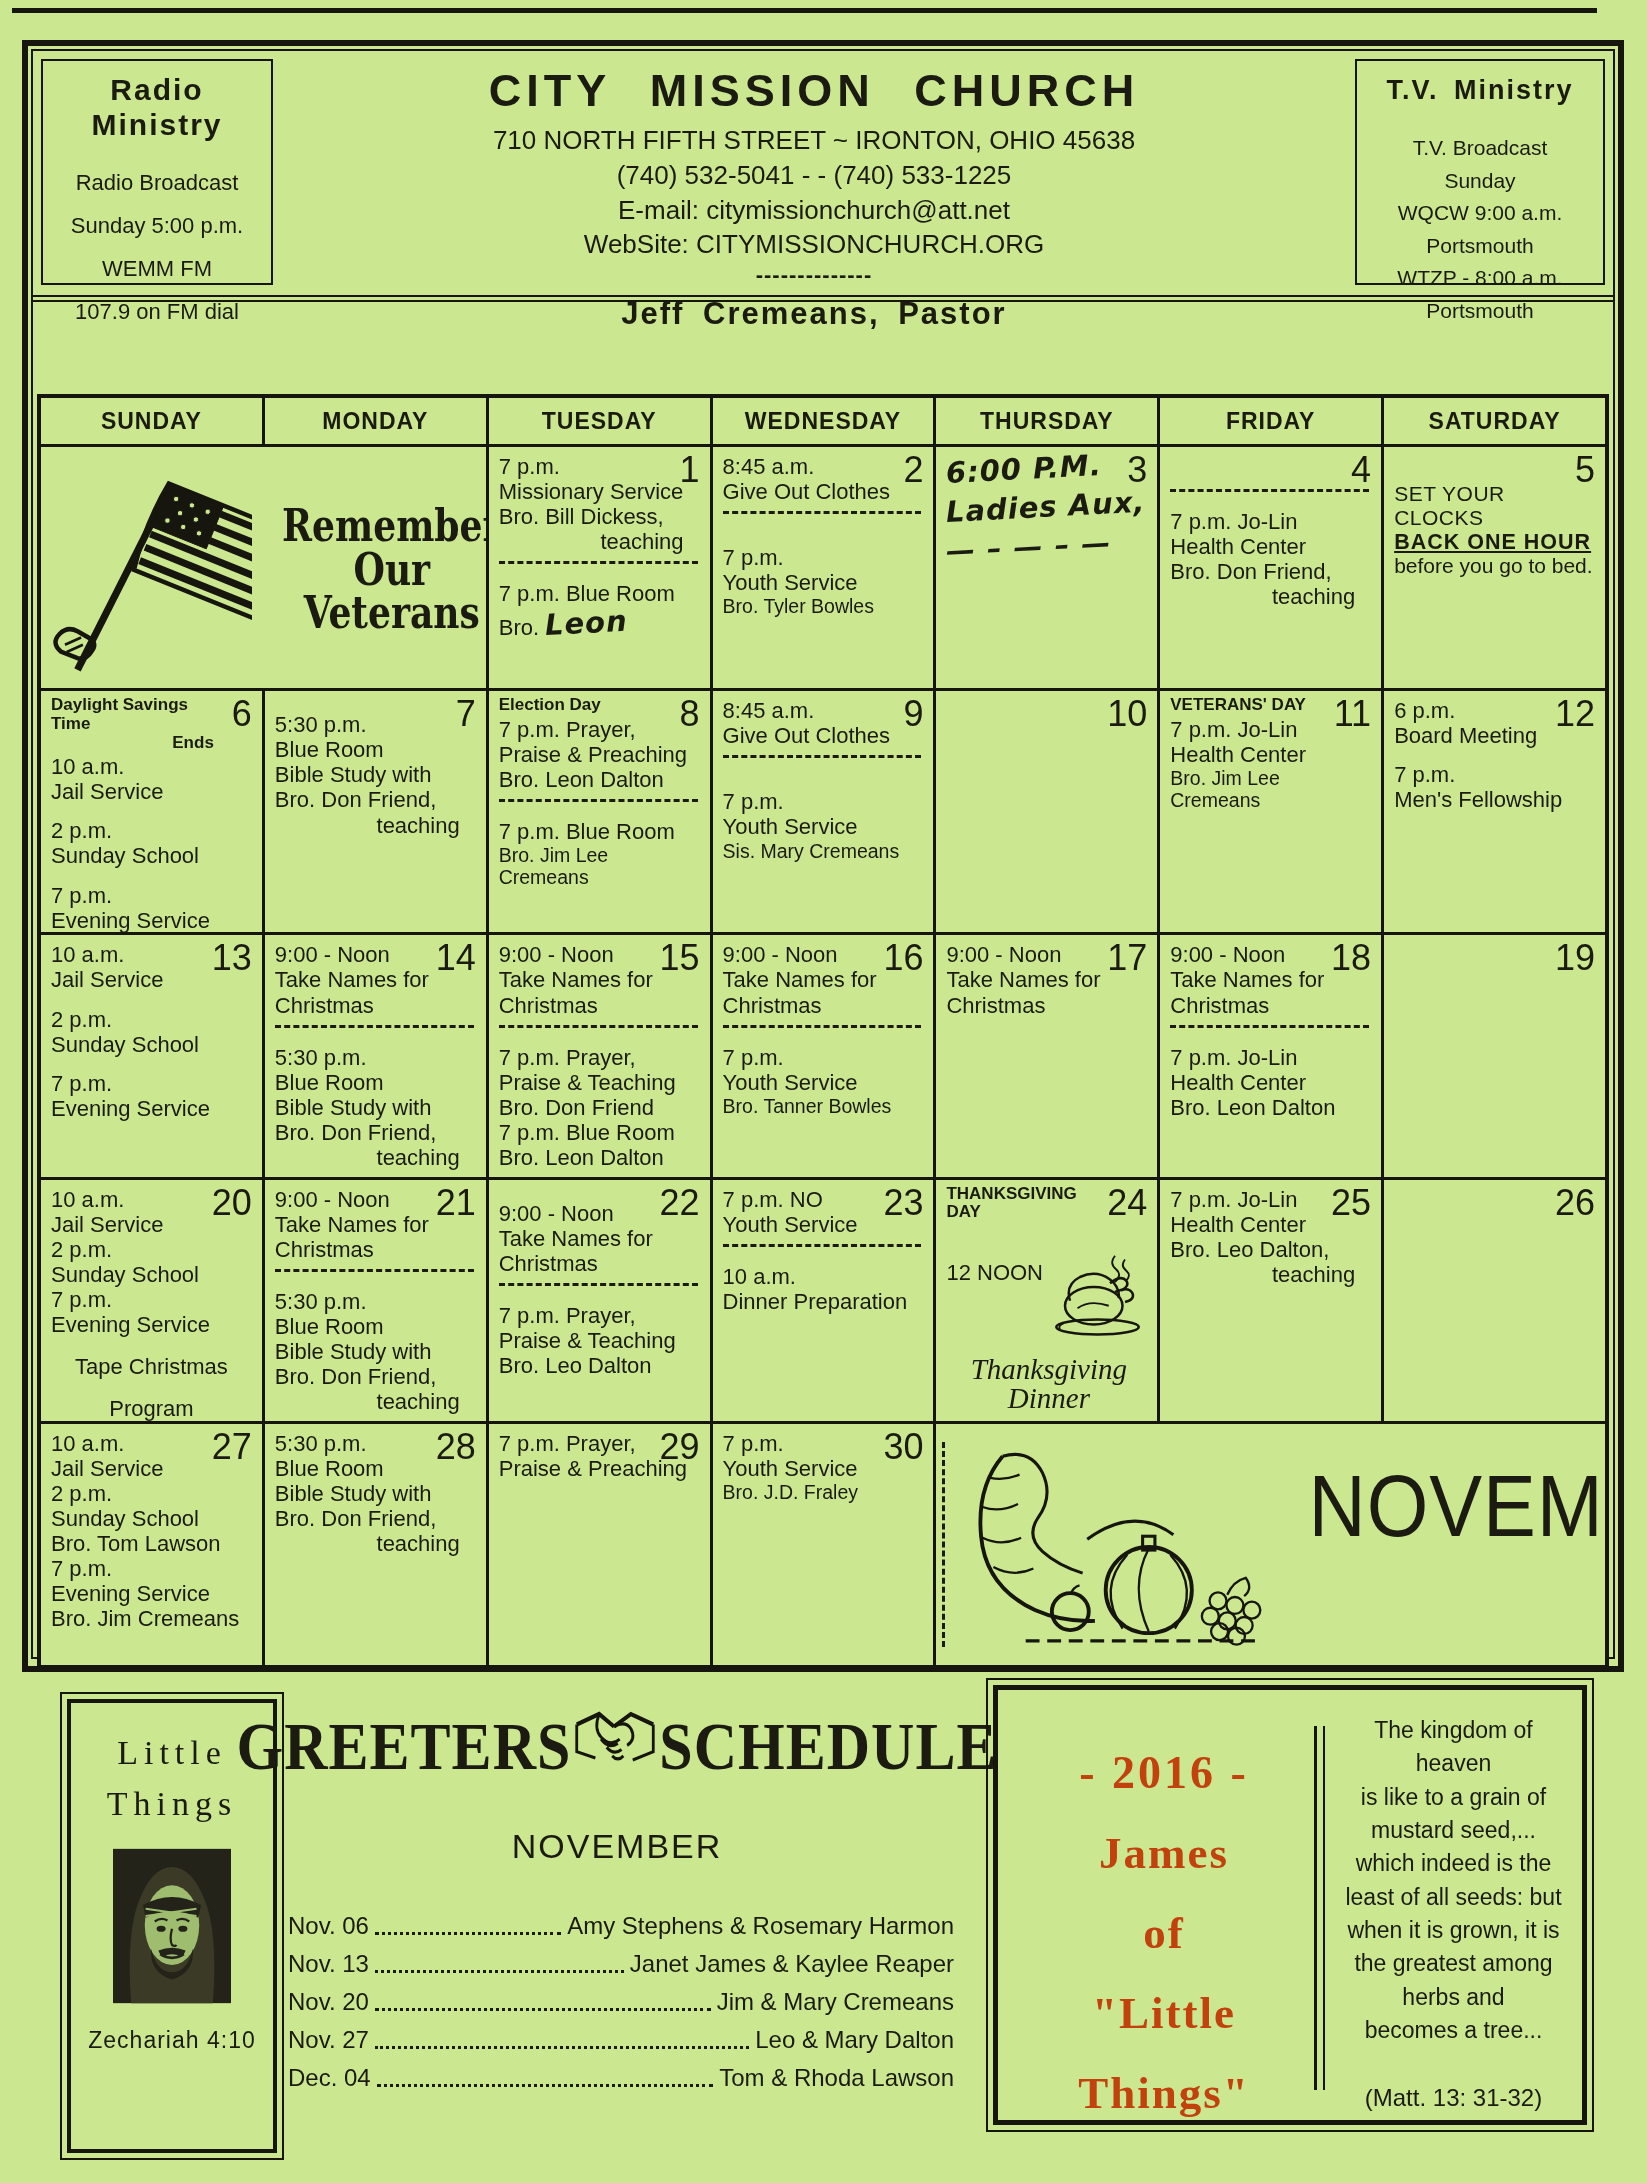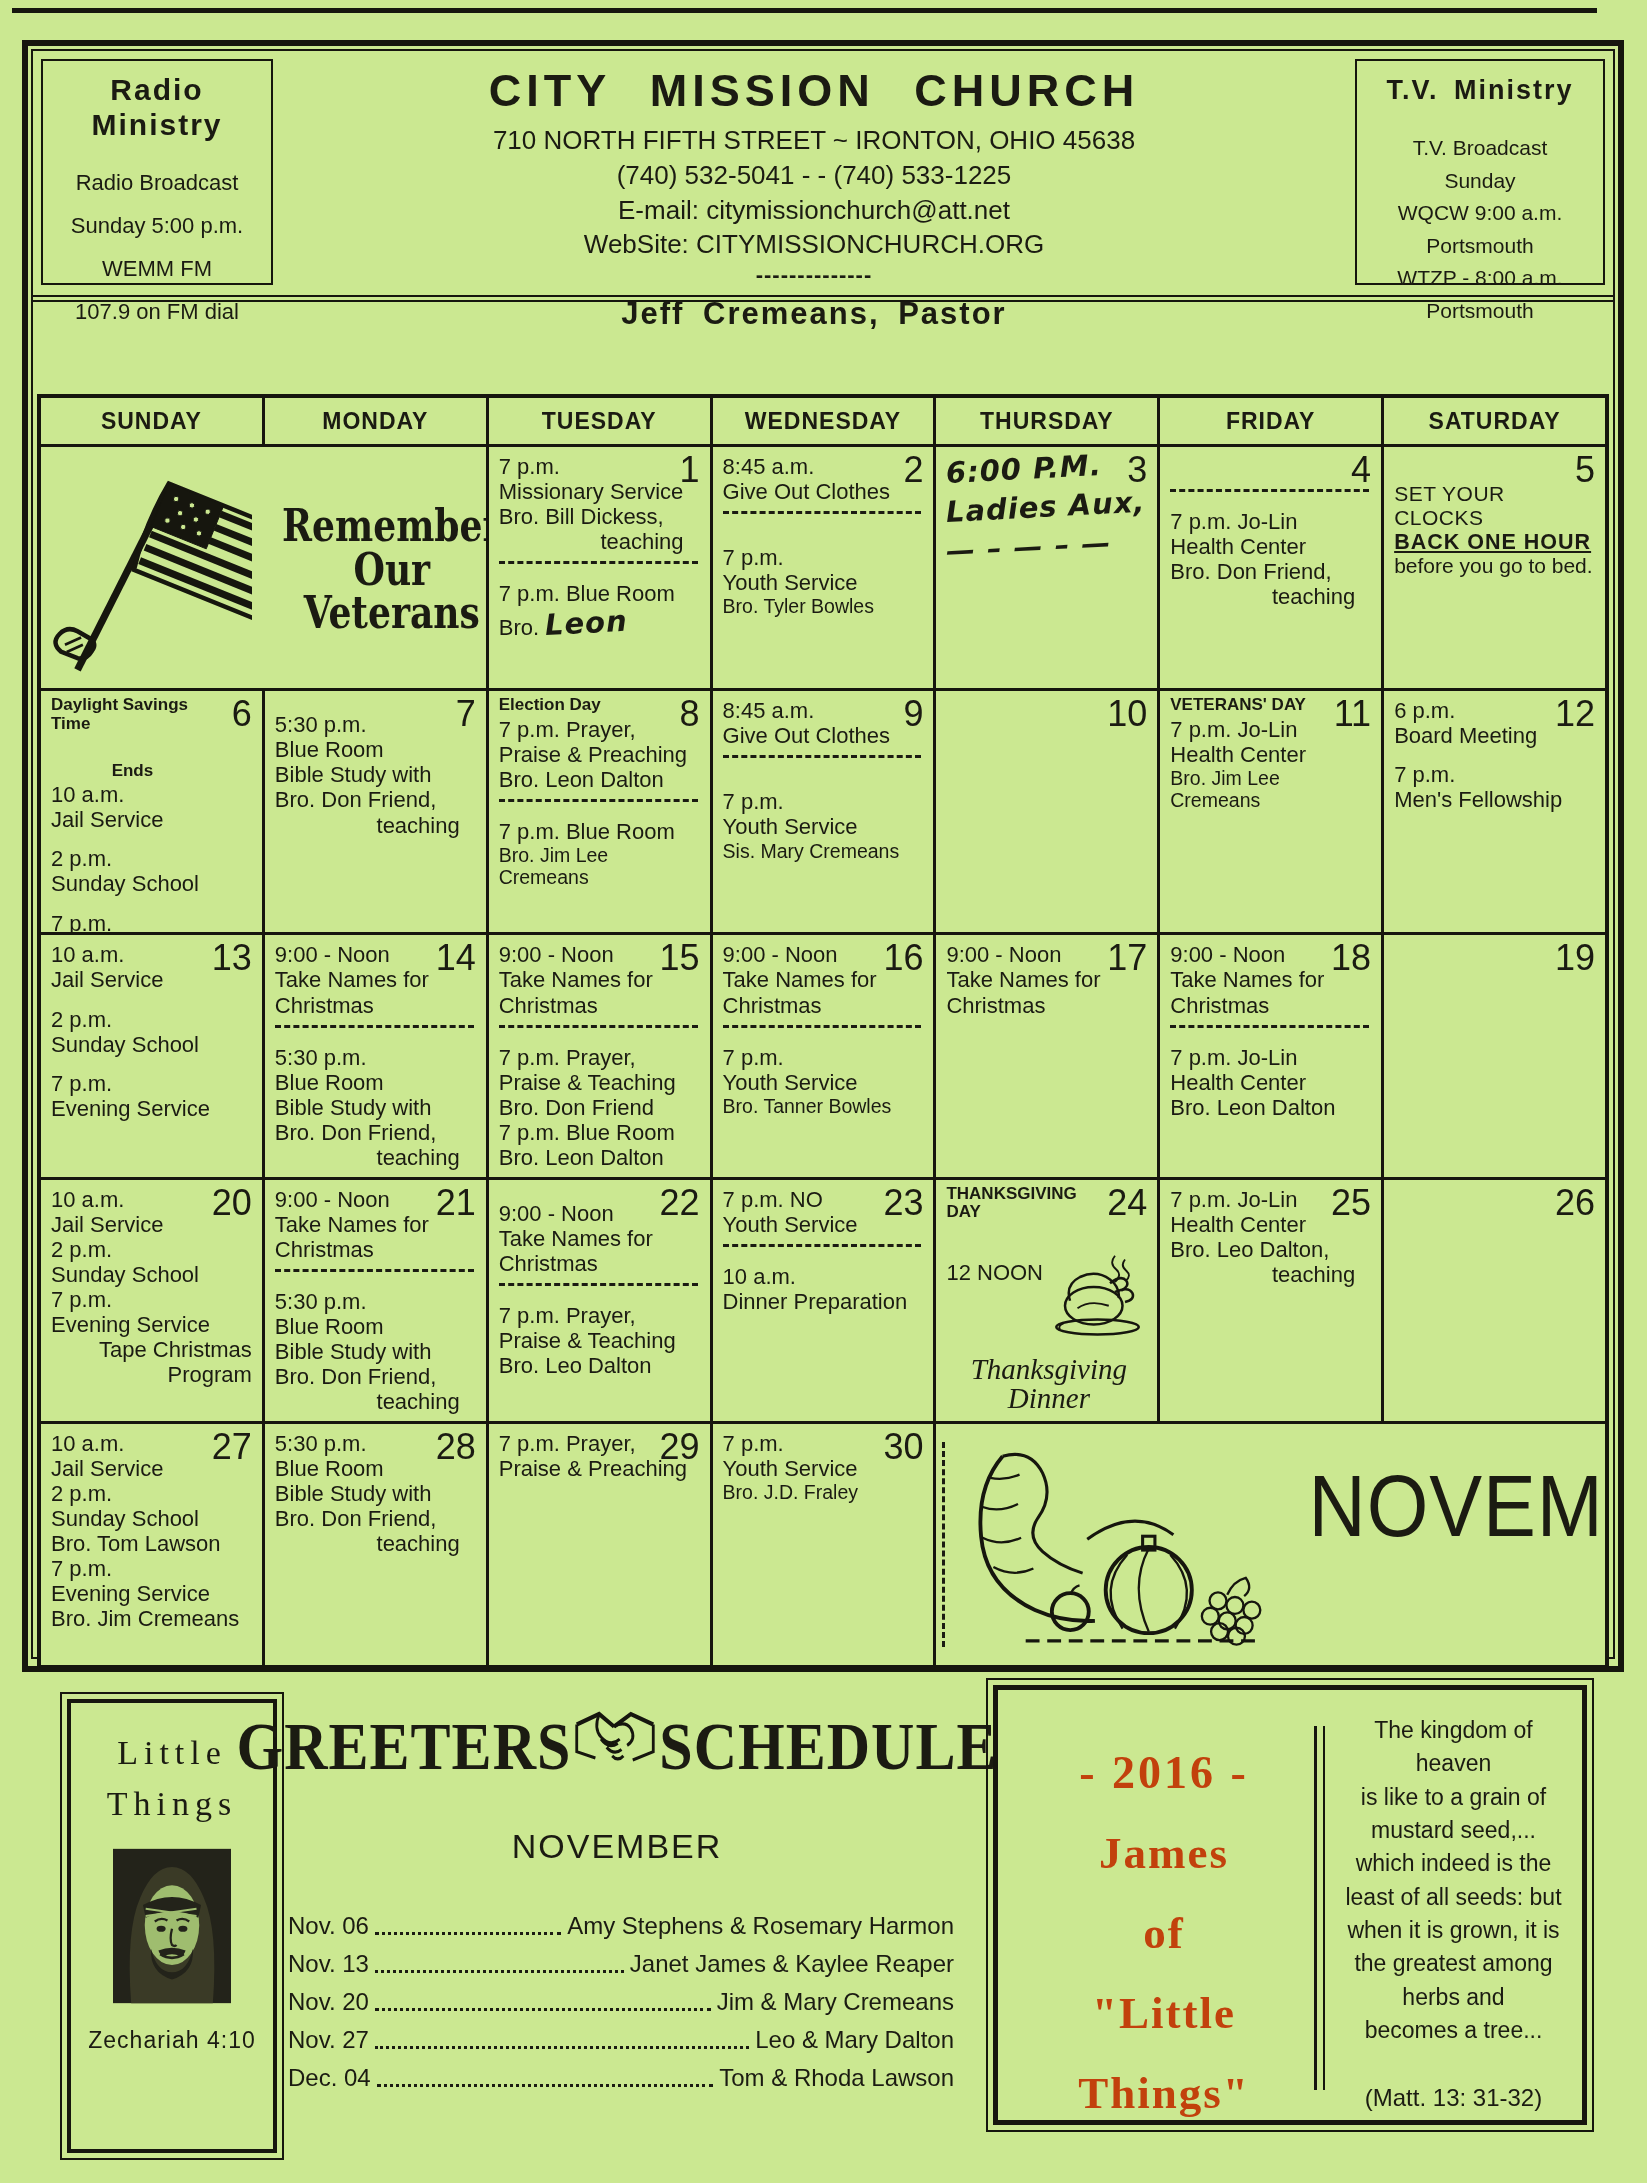--- a/index.html
+++ b/index.html
@@ -26,29 +26,29 @@
   .tv-box{width:250px;padding-top:14px;}
   .tv-title{font-size:27px;font-weight:bold;letter-spacing:2px;word-spacing:6px;}
   .tv-lines{margin-top:26px;font-size:21px;line-height:1.55;}
   
   .grid{margin:92px 4px 0 4px;height:1275px;display:grid;grid-template-columns:repeat(7,1fr);
         grid-template-rows:46px repeat(5,1fr);gap:3px;background:#16160e;border:4px solid #16160e;box-sizing:border-box;}
   .dayhdr{background:#cbe891;font-size:23px;font-weight:bold;letter-spacing:1px;text-align:center;padding-top:10px;}
   .cell{background:#cbe891;position:relative;padding:5px 6px 2px 10px;box-sizing:border-box;overflow:hidden;}
   .daynum{position:absolute;top:2px;right:10px;font-size:36px;}
   .cell-label{font-weight:bold;font-size:17px;line-height:1.1;padding-right:42px;}
-  .label-line2{text-align:center;margin-top:28px;}
+  .label-line2{text-align:right;}
   .cell-body{margin-top:2px;padding-right:4px;}
   .line{font-size:22px;line-height:1.14;min-height:10px;}
   .line.small{font-size:19.5px;}
   .line.caps{font-size:21px;letter-spacing:0.5px;}
   .line.small2{font-size:21px;}
   .line.boldu{font-weight:bold;font-size:21.5px;letter-spacing:1px;text-decoration:underline;}
   .line.right{text-align:right;padding-right:16px;}
-  .line.center{text-align:right;}
+  .line.center{text-align:center;margin-top:17px;}
   .line.sep{border-top:3px dashed #1b1b12;height:0;margin:7px 2px 7px 0;}
   .line.gap{height:14px;}
   .line.hand,span.hand{font-family:"DejaVu Sans",sans-serif;font-style:italic;font-weight:bold;font-size:29px;
         transform:rotate(-3deg);transform-origin:left center;display:inline-block;letter-spacing:1px;line-height:1.35;}
   .line.hand{display:block;}
   
   .cell.veterans{grid-column:span 2;display:flex;align-items:center;justify-content:center;gap:6px;padding-left:36px;}
   .flag-svg{width:220px;height:215px;flex:0 0 auto;}
   .vet-text{font-family:"DejaVu Serif",serif;font-weight:bold;font-size:44px;line-height:0.98;text-align:center;
             transform:scaleX(0.82);}

